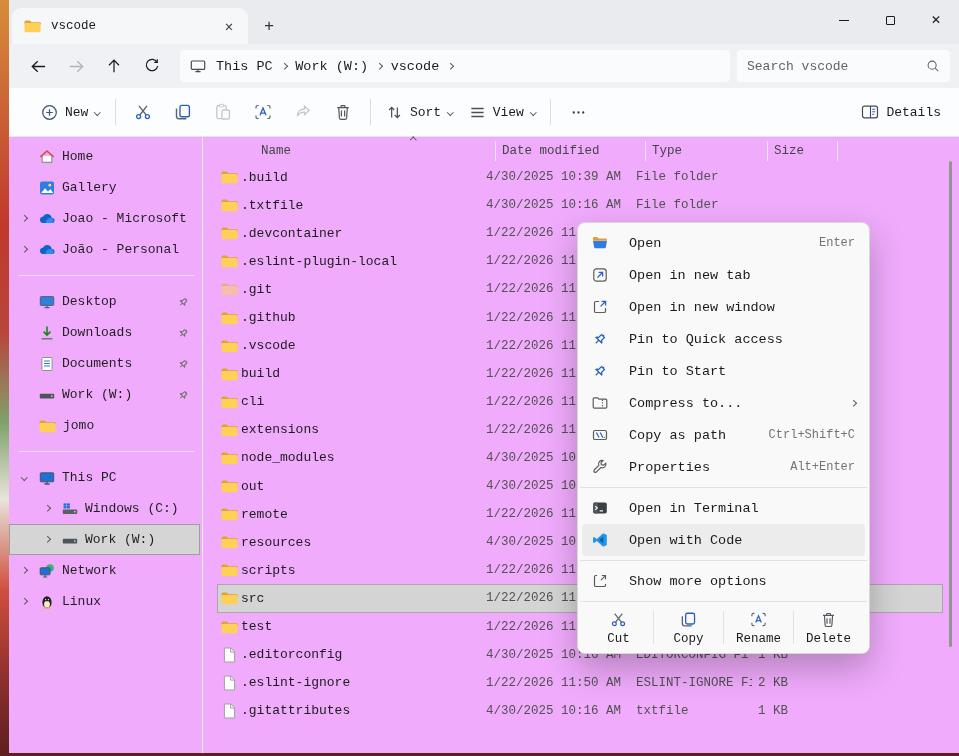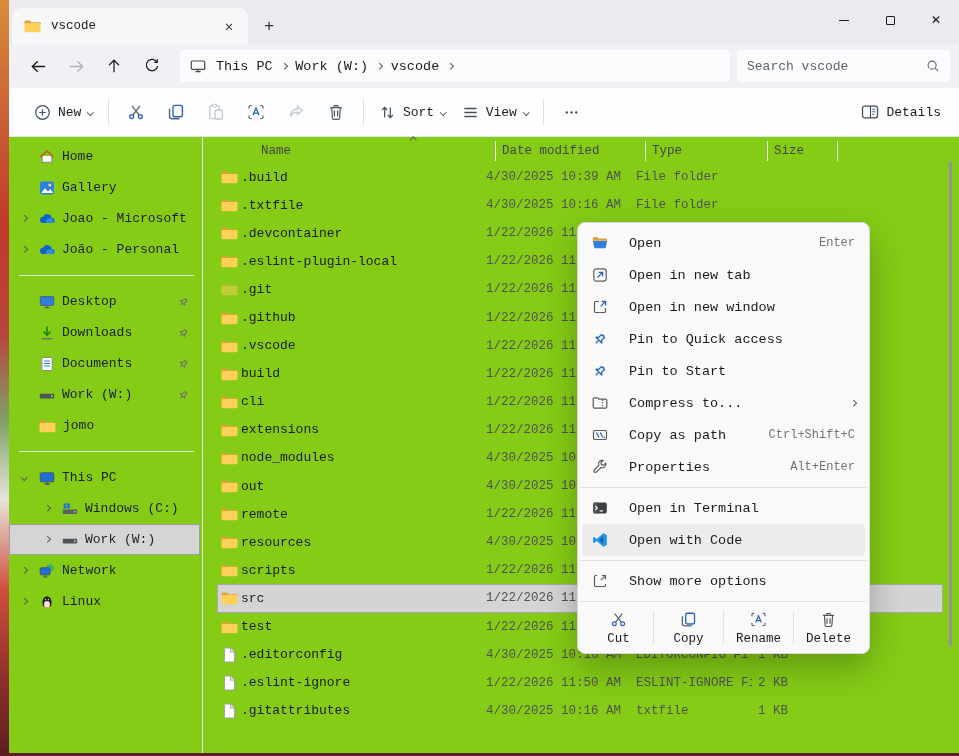--- a/index.html
+++ b/index.html
@@ -31,28 +31,28 @@
   .breadcrumb { flex:1; height:32px; background:#fafbfc; border-radius:4px; margin:0 7px 0 9px;
                 display:flex; align-items:center; padding:0 10px; gap:4px; font-size:13.5px; color:#1b1b1b; }
   .crumb { padding:3px 6px; border-radius:3px; background:none; border:none; font:inherit; color:inherit; }
   .bc-sep { margin:0 3px; }
   .search { width:213px; height:32px; background:#fafbfc; border-radius:4px; display:flex; align-items:center; padding:0 10px; }
   .search input { flex:1; border:none; outline:none; background:transparent; font:inherit; font-size:13px; color:#333; }
   .search input::placeholder { color:#5f6368; }
 
   
   .toolbar { height:49px; background:#fcfdfe; border-bottom:1px solid #e3e5e8; display:flex; align-items:center;
-             padding:0 10px 0 17px; flex:none; }
+             padding:0 10px 0 24px; flex:none; }
   .tb-btn { display:flex; align-items:center; gap:7px; padding:7px 8px; border-radius:4px; font-size:13px; color:#1b1b1b; }
   .tb-icon-btn { width:40px; height:36px; display:flex; align-items:center; justify-content:center; border-radius:4px; }
   .tb-divider { width:1px; height:26px; background:#dcdee1; margin:0 7px; }
   .tb-right { margin-left:auto; display:flex; align-items:center; }
 
   
-  .main { flex:1; min-height:0; display:flex; background:#84cc16; position:relative;justify-content:space-between; }
+  .main { flex:1; min-height:0; display:flex; background:#f0abfc; position:relative;justify-content:space-between; }
 
   
   .sidebar { width:194px; flex:none; padding-top:4px; position:relative; border-right:1px solid #ededef; }
   .sidebar-item { height:31px; display:flex; align-items:center; padding-left:8px; gap:7px; font-size:13px; color:#1f1f1f; position:relative; }
   .sidebar-item .expander { width:15px; height:15px; display:flex; align-items:center; justify-content:center; flex:none; }
   .sidebar-item.indent1 { padding-left:31px; }
   .sidebar-item.selected { background:#d5d5d5; border:1px solid #9e9e9e; margin-right:2px; }
   .sidebar-item.selected.indent1 { padding-left:30px; }
   .sb-pin { position:absolute; right:12px; top:50%; transform:translateY(-50%); }
   .sb-divider { height:1px; background:#e4e4e4; margin:10px 8px 10px 10px; }

